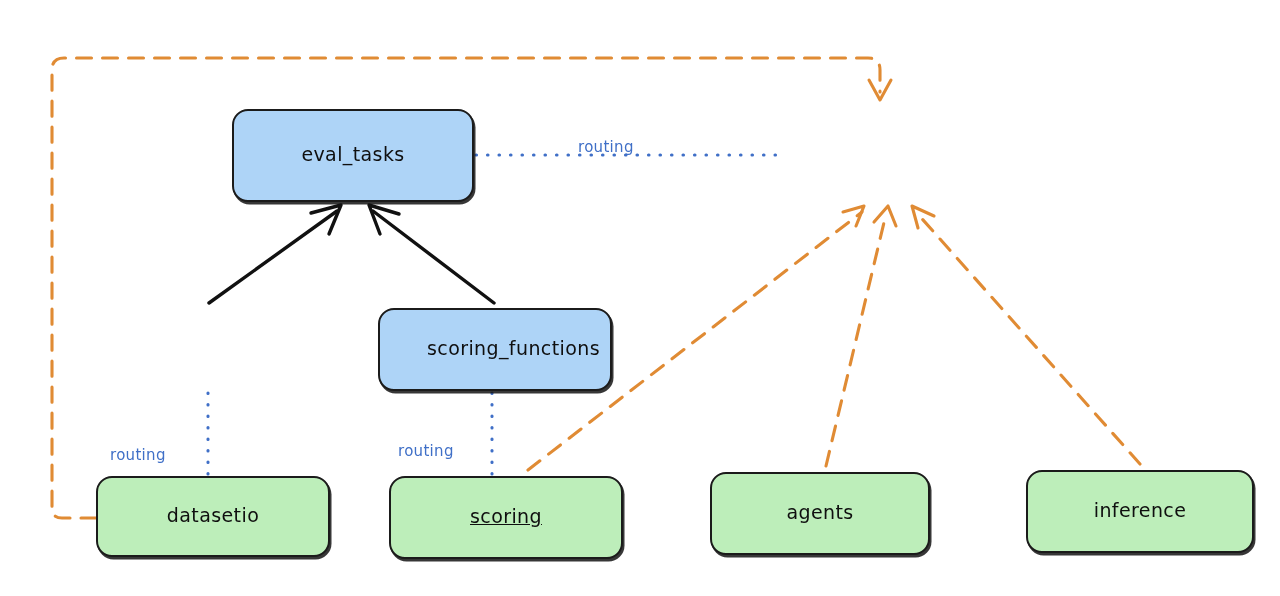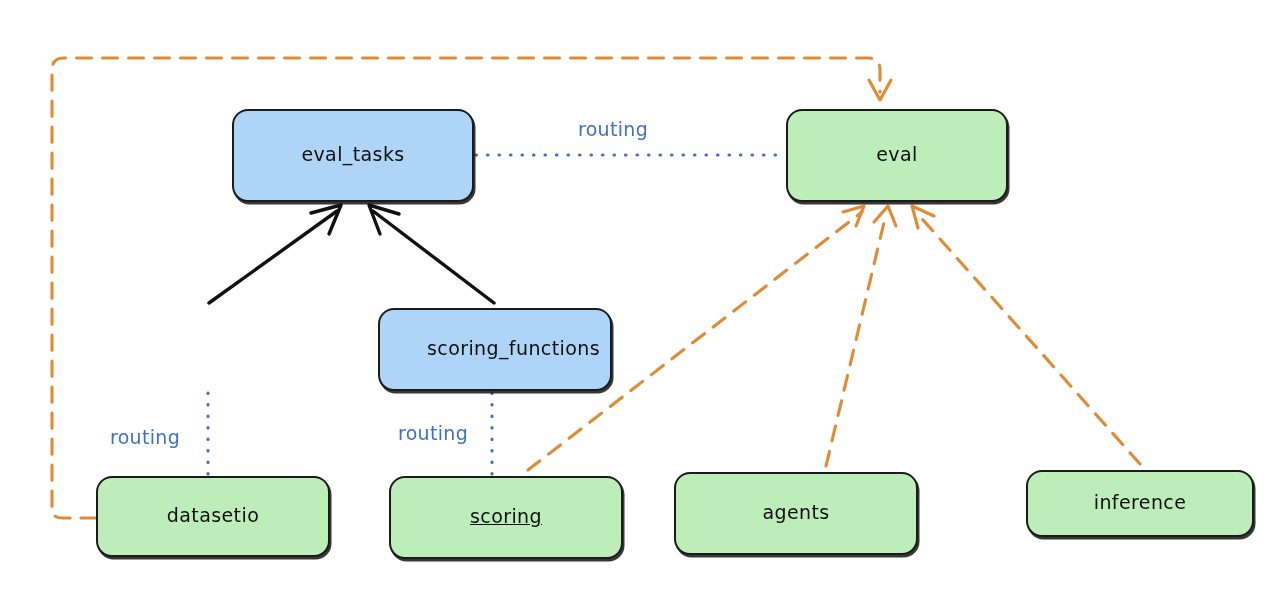--- a/index.html
+++ b/index.html
@@ -40,23 +40,24 @@
   .node.blue { background: #aed4f7; }
   .node.green { background: #bdeeba; }
   .node-label {
     display: block;
     line-height: 1;
     transform: translateY(-1px);
   }
   .edge-label {
     position: absolute;
     color: #3f6fc7;
-    font-size: 19px;
+    font-size: 15px;
     letter-spacing: 0.3px;
     white-space: nowrap;
+    margin-top: 20px;
   }
 </style>
 </head>
 <body>
 
 <div id="canvas">
 
   <svg id="edge-layer" viewBox="0 0 1280 596" xmlns="http://www.w3.org/2000/svg">
 
     <g>
@@ -99,42 +100,39 @@
 
     <g>
       <path d="M 492 393 L 492 474" fill="none" stroke="#3f6fc7" stroke-width="3.1" stroke-linecap="round" stroke-dasharray="0.5 11"></path>
     </g>
   </svg>
 
   <div class="node blue" style="left:232px; top:109px; width:242px; height:93px;">
     <span class="node-label">eval_tasks</span>
   </div>
 
-  <div class="node green" style="left:786px; top:109px; width:222px; height:93px;">
-    <span class="node-label">eval</span>
-  </div>
 
 
   <div class="node blue" style="left:378px; top:308px; width:234px; height:83px;padding-left:37px;">
     <span class="node-label">scoring_functions</span>
   </div>
 
   <div class="node green" style="left:96px; top:476px; width:234px; height:81px;">
     <span class="node-label">datasetio</span>
   </div>
 
   <div class="node green" style="left:389px; top:476px; width:234px; height:83px;text-decoration:underline;">
     <span class="node-label">scoring</span>
   </div>
 
-  <div class="node green" style="left:674px; top:472px; width:244px; height:83px;">
+  <div class="node green" style="left:710px; top:472px; width:220px; height:83px;">
     <span class="node-label">agents</span>
   </div>
 
-  <div class="node green" style="left:1026px; top:470px; width:228px; height:67px;">
+  <div class="node green" style="left:1026px; top:470px; width:228px; height:83px;">
     <span class="node-label">inference</span>
   </div>
 
   <div class="edge-label" style="left:578px; top:118px;">routing</div>
 
   <div class="edge-label" style="left:110px; top:426px;">routing</div>
 
   <div class="edge-label" style="left:398px; top:422px;">routing</div>
 
 </div>

